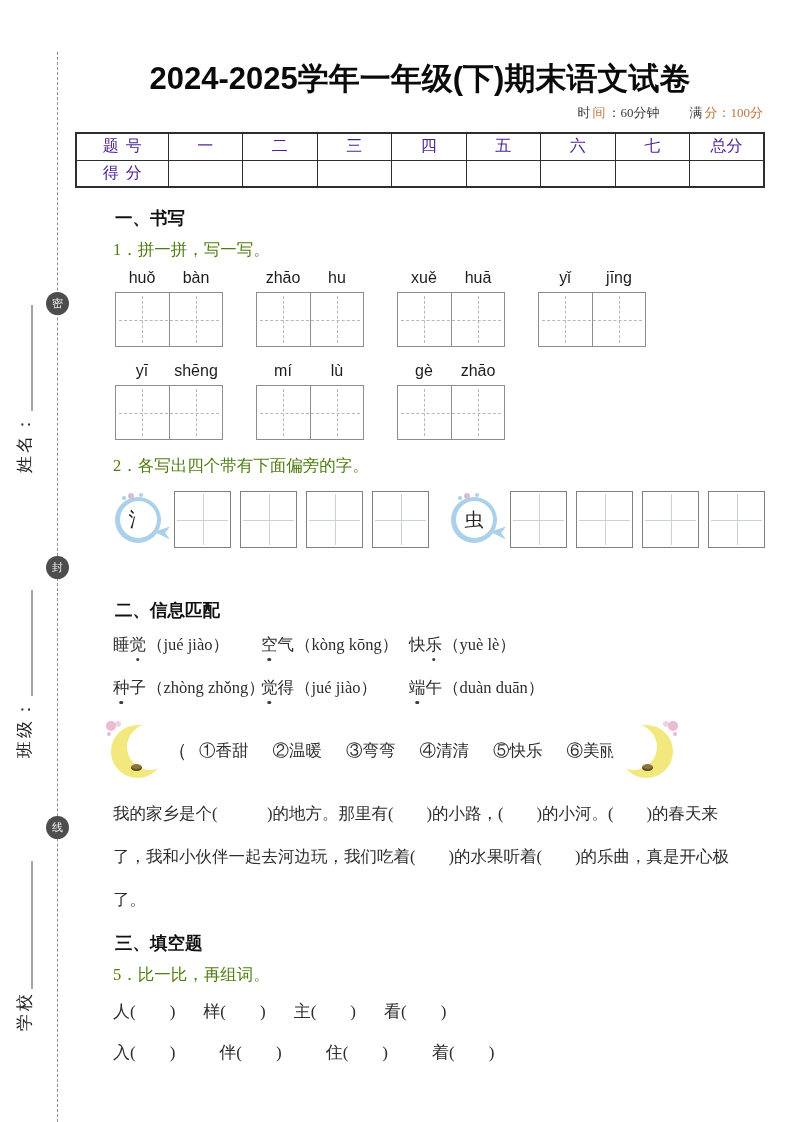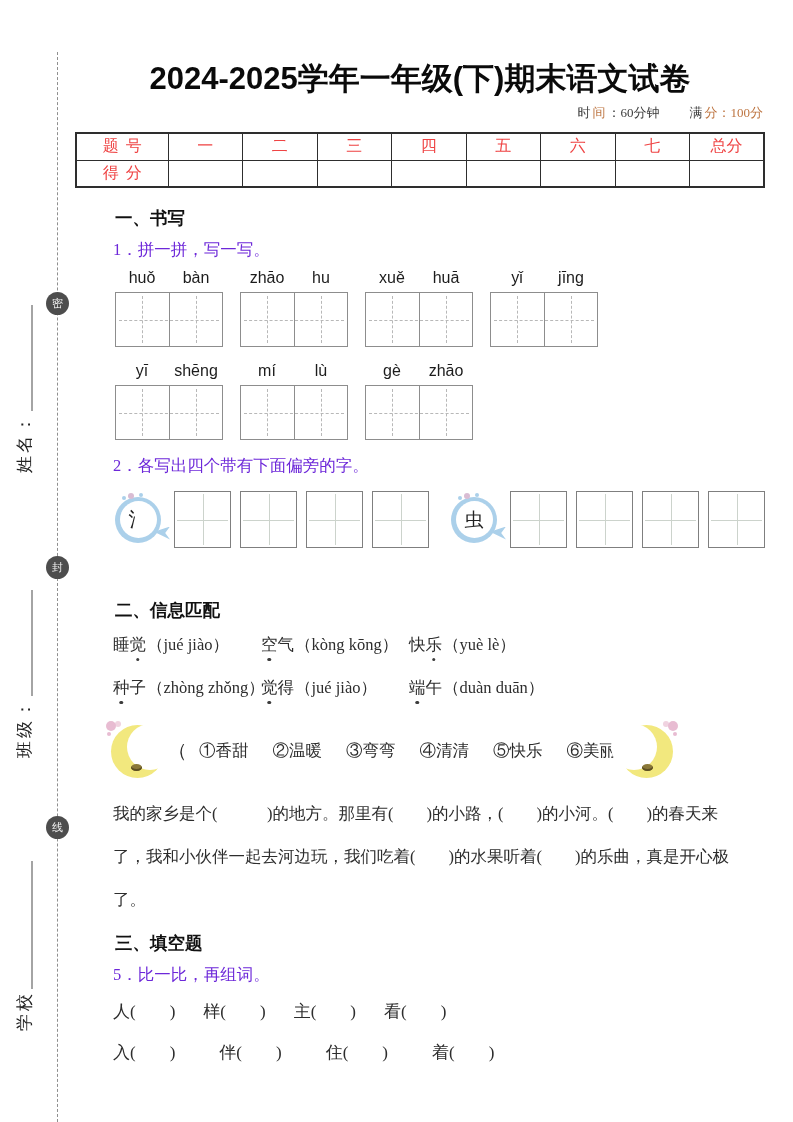--- a/index.html
+++ b/index.html
@@ -33,30 +33,30 @@
   h1.title { font-family: "Liberation Sans", "DejaVu Sans", sans-serif;
              font-weight: 700; font-size: 31px; color: #0a0a0a;
              text-align: center; margin: 12px 0 4px; }
   .meta { text-align: right; font-size: 13px; margin: 4px 2px 10px 0; color: #3a3a3a; }
   .meta .accent { color: #bd7440; }
   .meta span { margin-left: 2px; }
 
   table.score { border-collapse: collapse; width: 100%; table-layout: fixed;
                 border: 2px solid #2e2e2e; margin-bottom: 14px; }
   table.score td { border: 1.6px solid #2e2e2e; height: 27px; text-align: center;
-                   font-size: 16px; color: #ef4444; }
+                   font-size: 16px; color: #4c1d95; }
   td.tbl-label { width: 92px; letter-spacing: 7px; text-indent: 7px; }
 
   h2.sec { font-family: "Liberation Sans", "DejaVu Sans", sans-serif;
            font-weight: 700; font-size: 17.5px; color: #111; margin: 18px 0 9px 40px; }
-  .qtext { font-size: 16.5px; margin-left: 38px; color: #6d28d9; }
+  .qtext { font-size: 16.5px; margin-left: 38px; color: #4d7c0f; }
 
   
   .pinyin-rows { margin-left: 40px; margin-top: 8px; }
-  .pinyin-row { display: flex; gap: 17px; margin-bottom: 15px; }
+  .pinyin-row { display: flex; gap: 33px; margin-bottom: 15px; }
   .pinyin-group { width: 108px; }
   .pinyin-labels { display: flex; height: 22px; margin-bottom: 1px;
                    font-family: "Liberation Sans", "DejaVu Sans", sans-serif;
                    font-size: 16px; color: #1c1c1c; font-weight: 500; }
   .pinyin-labels span { flex: 1; text-align: center; }
   .grid2 { display: flex; border: 1.5px solid #8d8d8d; height: 55px;
            position: relative; background: #fff; }
   .grid2::after { content: ""; position: absolute; left: 3px; right: 3px; top: 50%;
                   border-top: 1px dashed #b8b8b8; }
   .gcell { flex: 1; position: relative; }

